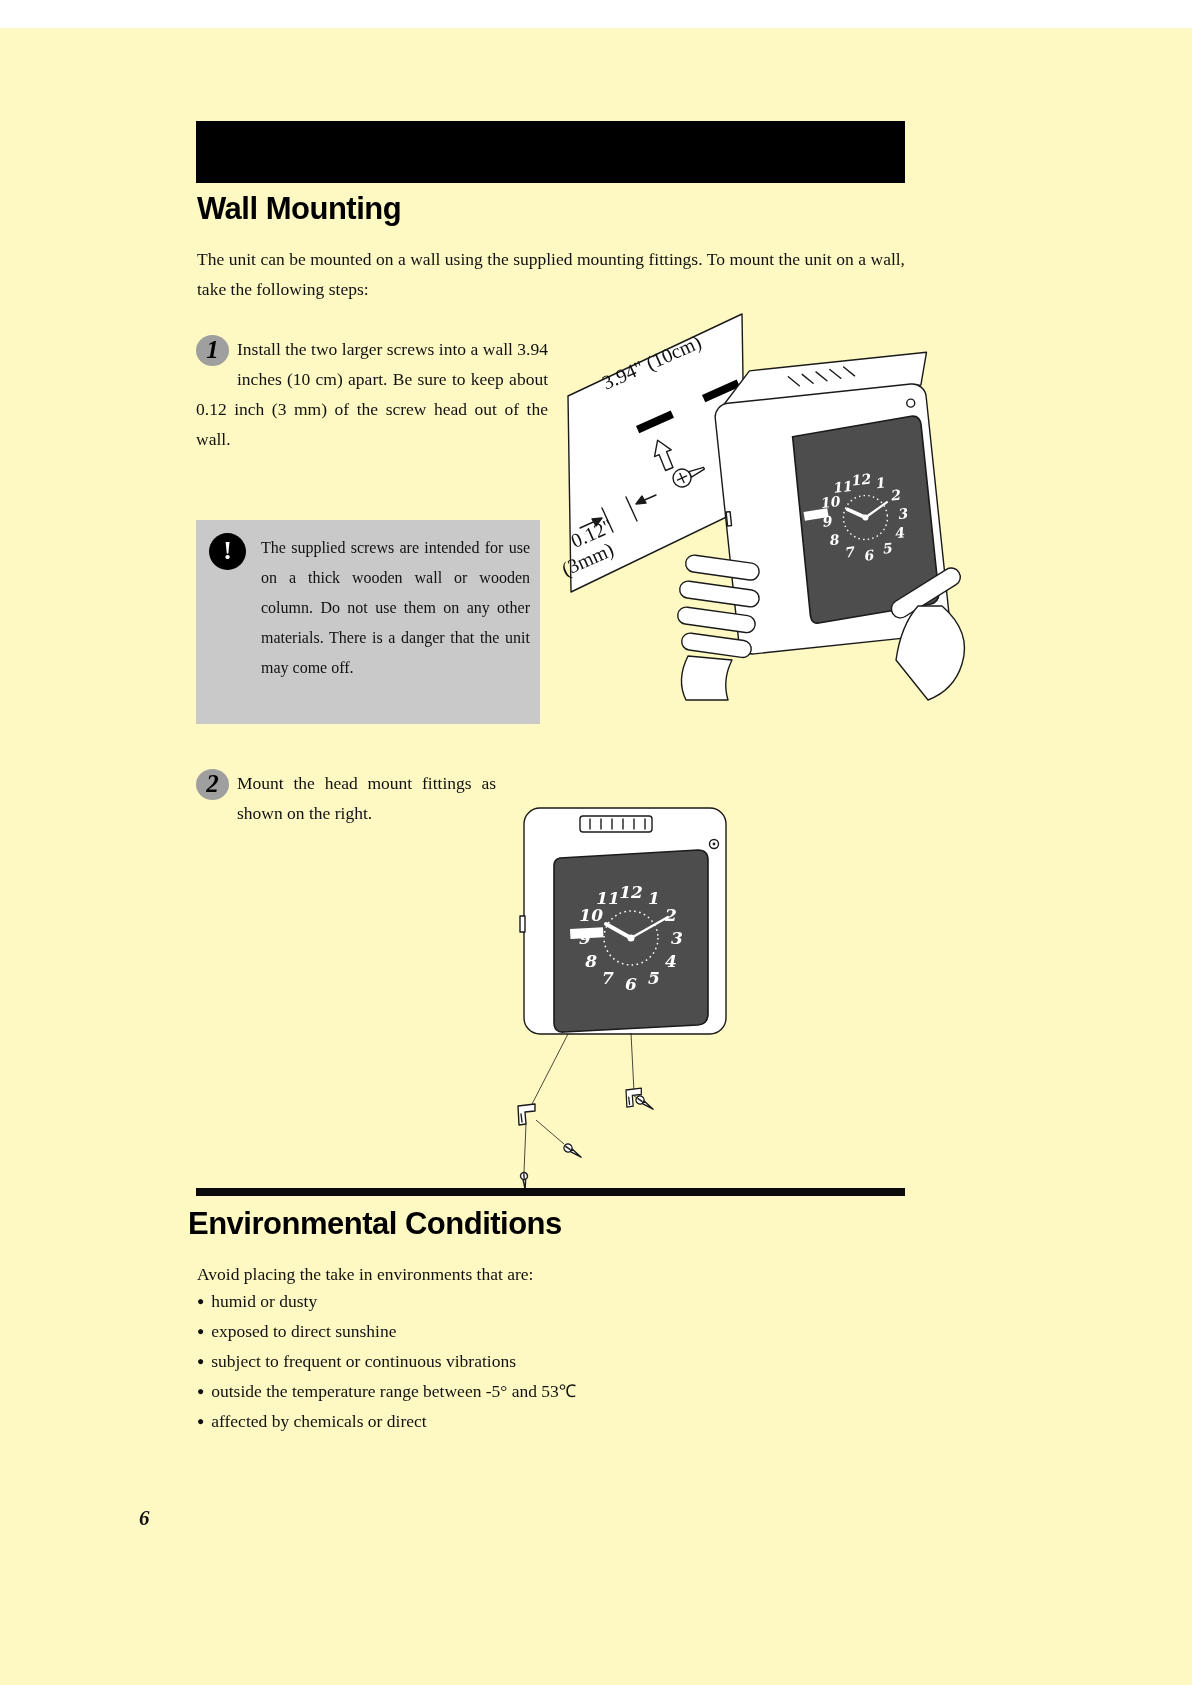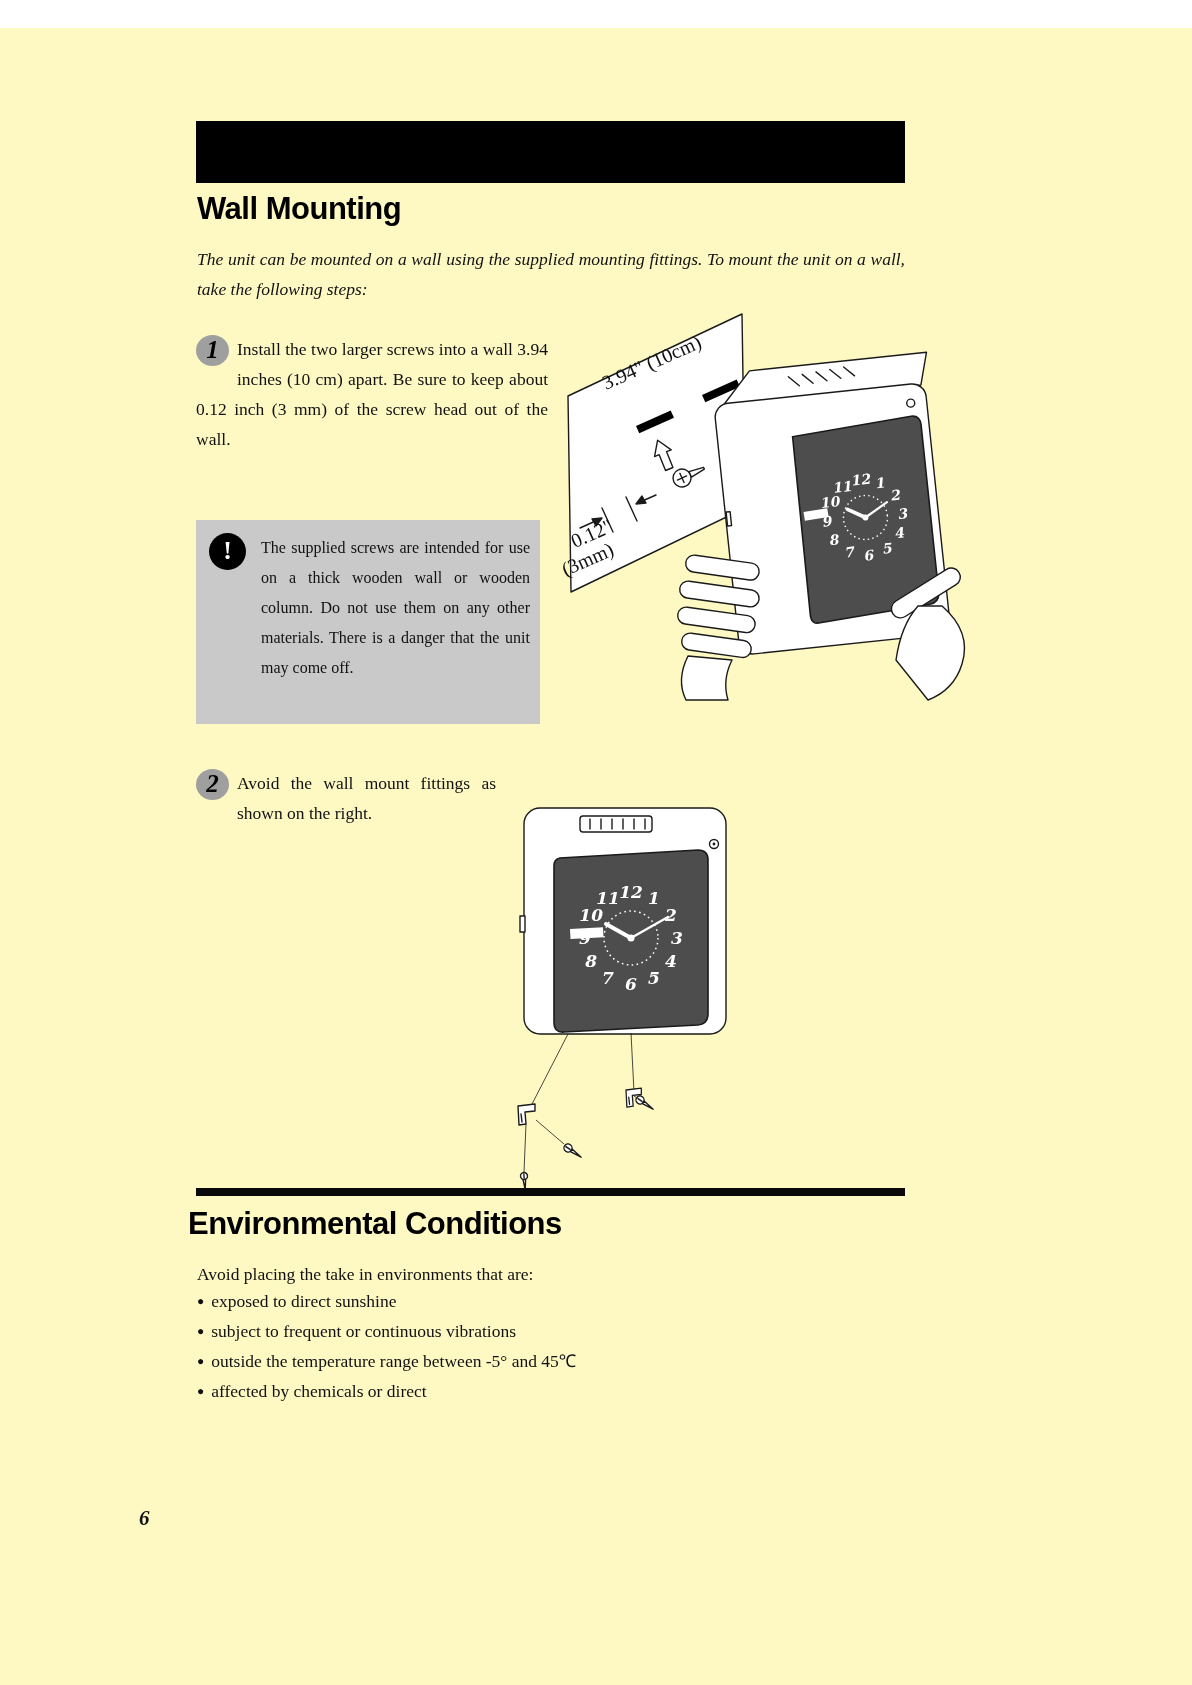--- a/index.html
+++ b/index.html
@@ -6,21 +6,21 @@
   .page {
     position:relative; width:1192px; height:1685px; background:#fef9c3;
     font-family:"Liberation Serif", serif; color:#111; overflow:hidden;margin-top:28px;
   }
   .black-bar { position:absolute; left:196px; top:93px; width:709px; height:62px; background:#000; }
   h1.section-title {
     position:absolute; margin:0; font-family:"Liberation Sans", sans-serif;
     font-weight:bold; font-size:31px; letter-spacing:-0.5px; color:#000;
   }
   .body-text { font-size:17.5px; line-height:30px; text-align:justify; margin:0; color:#111; }
-  .intro { position:absolute; left:197px; top:216px; width:708px;font-style:italic; }
+  .intro { position:absolute; left:197px; top:216px; width:708px; }
   .step { position:absolute; }
   .step-badge {
     float:left; width:33px; height:31px; margin:1px 8px 0 0;
     background:#9f9f9f; border-radius:50%;
     text-align:center; line-height:30px;
     font-family:"Liberation Serif", serif; font-weight:bold; font-style:italic;
     font-size:25px; color:#000;
   }
   #step1 { left:196px; top:306px; width:352px; }
   #step2 { left:196px; top:740px; width:300px; }
@@ -156,21 +156,21 @@
     </g>
   </svg>
 
   <div class="warnbox">
     <div class="warn-icon">!</div>
     <p class="warn-text">The supplied screws are intended for use on a thick wooden wall or wooden column.  Do not use them on any other materials.  There is a danger that the unit may come off.</p>
   </div>
 
   <div class="step" id="step2">
     <span class="step-badge">2</span>
-    <p class="body-text">Avoid the wall mount fittings as shown on the right.</p>
+    <p class="body-text">Mount the head mount fittings as shown on the right.</p>
   </div>
 
   <svg class="fig" style="left:468px; top:752px;" width="324" height="410" viewBox="0 0 324 410">
     <rect class="ln fw" x="56" y="28" width="202" height="226" rx="16" stroke-width="2"></rect>
     <g>
       <rect class="ln fw" x="112" y="36" width="72" height="16" rx="3"></rect>
       <g class="ln">
         <line x1="122" y1="39" x2="122" y2="49"></line>
           <line x1="133" y1="39" x2="133" y2="49"></line>
         <line x1="144" y1="39" x2="144" y2="49"></line>
@@ -237,22 +237,23 @@
     </g>
   </svg>
 
   <div class="thick-rule"></div>
 
   <h1 class="section-title" style="left:188px; top:1178px;">Environmental Conditions</h1>
 
   <p class="body-text env-intro">Avoid placing the take in environments that are:</p>
 
   <ul class="env-list">
+    <li><span class="bullet">●</span><span>humid or dusty</span></li>
     <li><span class="bullet">●</span><span>exposed to direct sunshine</span></li>
     <li><span class="bullet">●</span><span>subject to frequent or continuous vibrations</span></li>
-    <li><span class="bullet">●</span><span>outside the temperature range between -5° and 45℃</span></li>
+    <li><span class="bullet">●</span><span>outside the temperature range between -5° and 53℃</span></li>
     <li><span class="bullet">●</span><span>affected by chemicals or direct</span></li>
   </ul>
 
   <div class="page-number">6</div>
   <div class="bottom-rule"></div>
 
 </div>
 
 </body></html>

